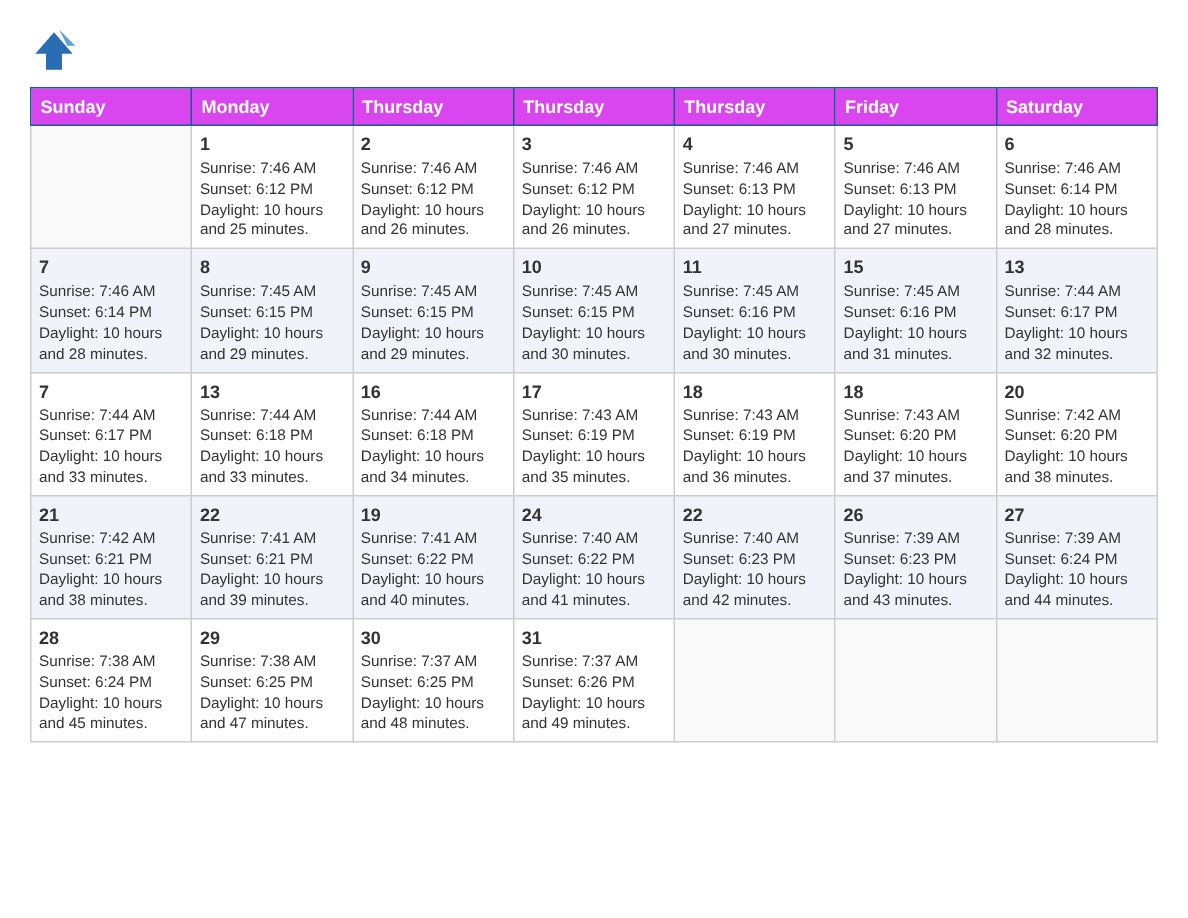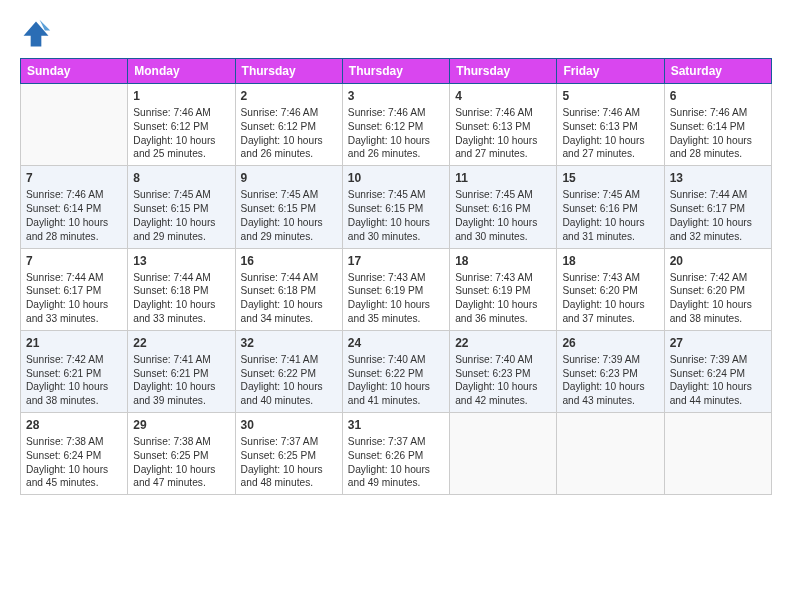--- a/index.html
+++ b/index.html
@@ -220,21 +220,21 @@
         <tr>
           <td>
             <span class="day-num">21</span>
             <div class="day-info">Sunrise: 7:42 AM<br>Sunset: 6:21 PM<br>Daylight: 10 hours and 38 minutes.</div>
           </td>
           <td>
             <span class="day-num">22</span>
             <div class="day-info">Sunrise: 7:41 AM<br>Sunset: 6:21 PM<br>Daylight: 10 hours and 39 minutes.</div>
           </td>
           <td>
-            <span class="day-num">32</span>
+            <span class="day-num">19</span>
             <div class="day-info">Sunrise: 7:41 AM<br>Sunset: 6:22 PM<br>Daylight: 10 hours and 40 minutes.</div>
           </td>
           <td>
             <span class="day-num">24</span>
             <div class="day-info">Sunrise: 7:40 AM<br>Sunset: 6:22 PM<br>Daylight: 10 hours and 41 minutes.</div>
           </td>
           <td>
             <span class="day-num">22</span>
             <div class="day-info">Sunrise: 7:40 AM<br>Sunset: 6:23 PM<br>Daylight: 10 hours and 42 minutes.</div>
           </td>

